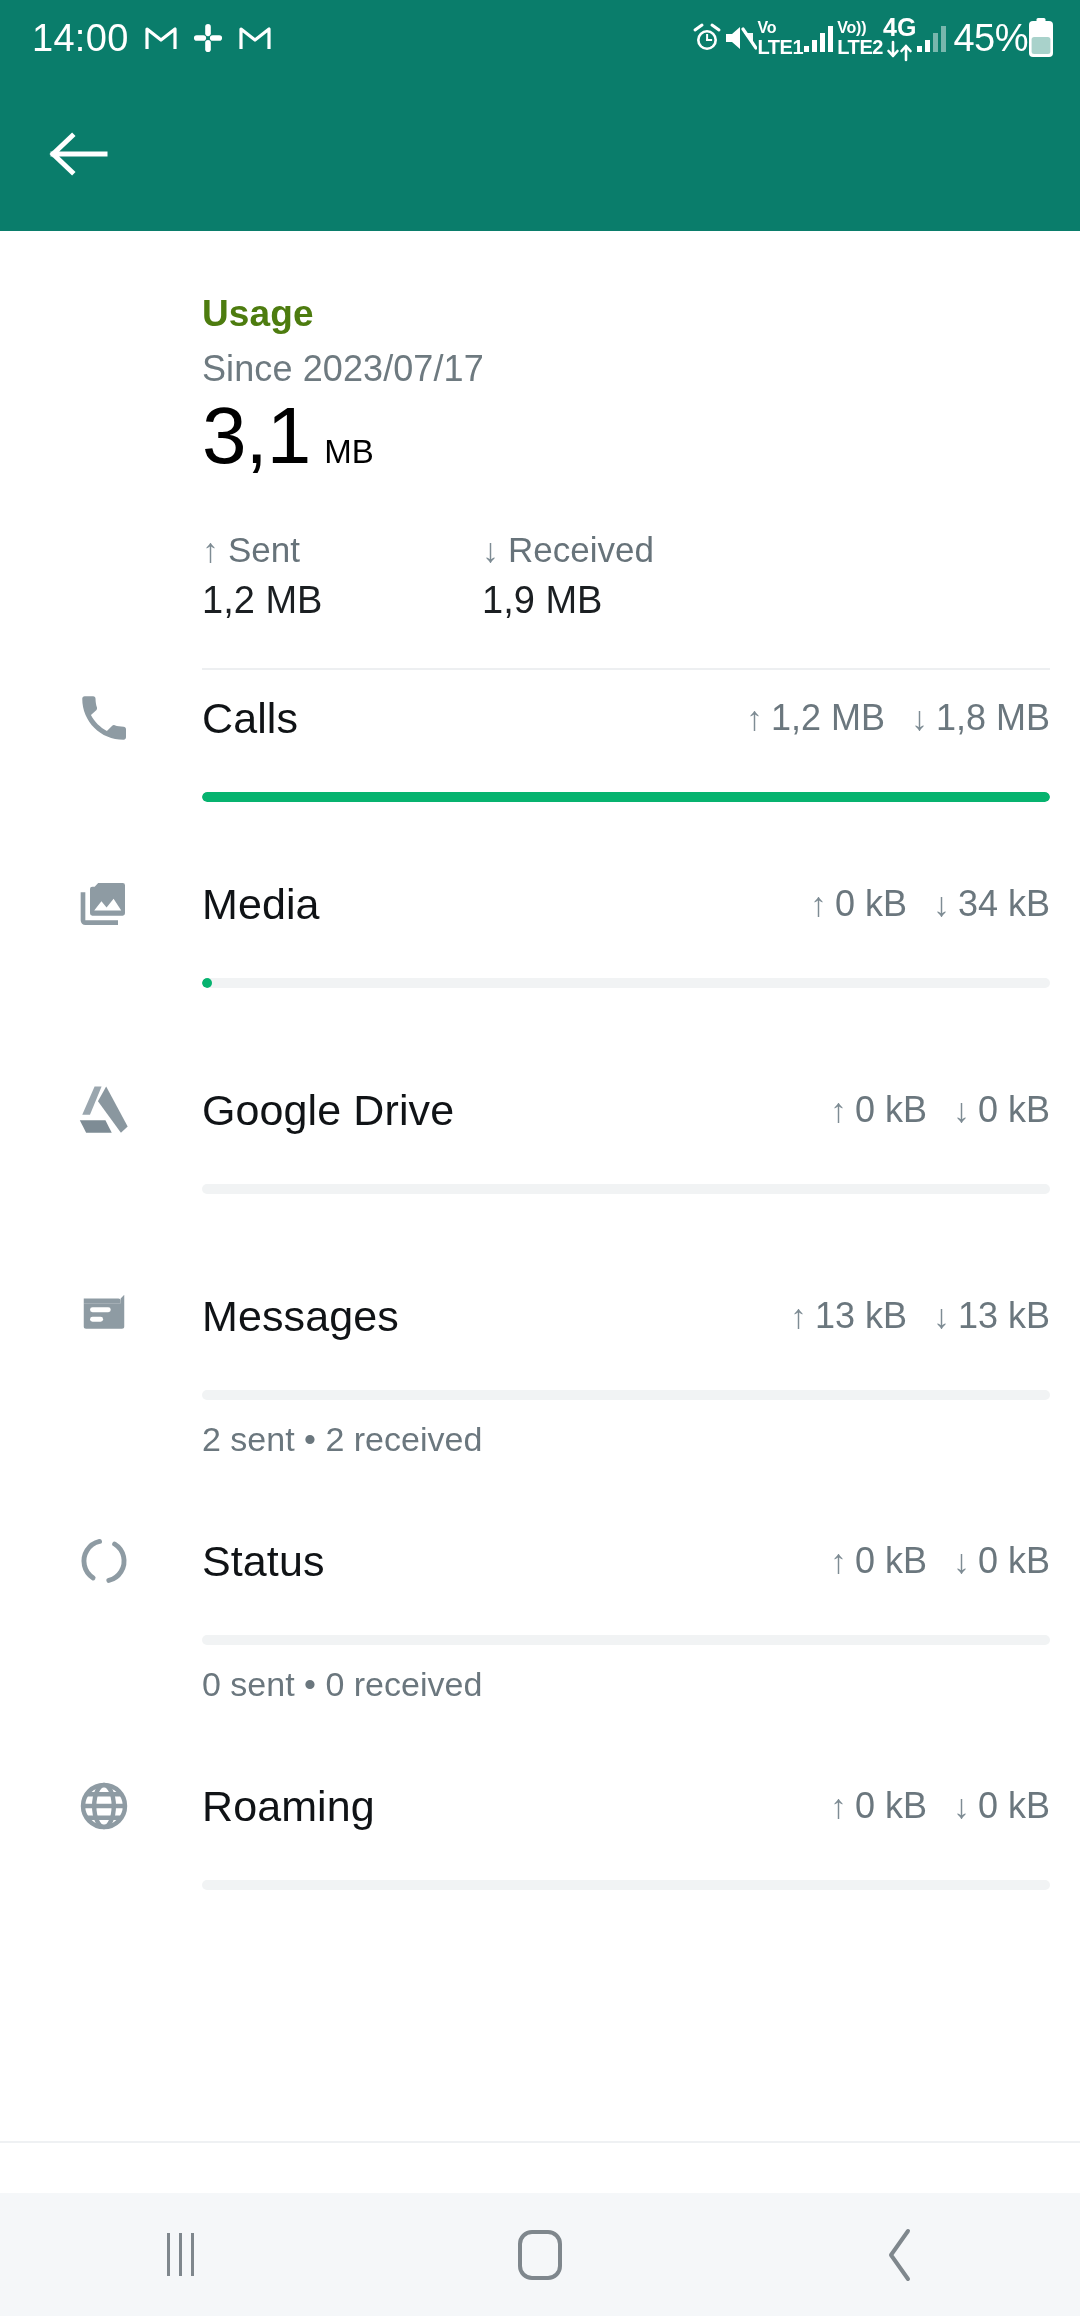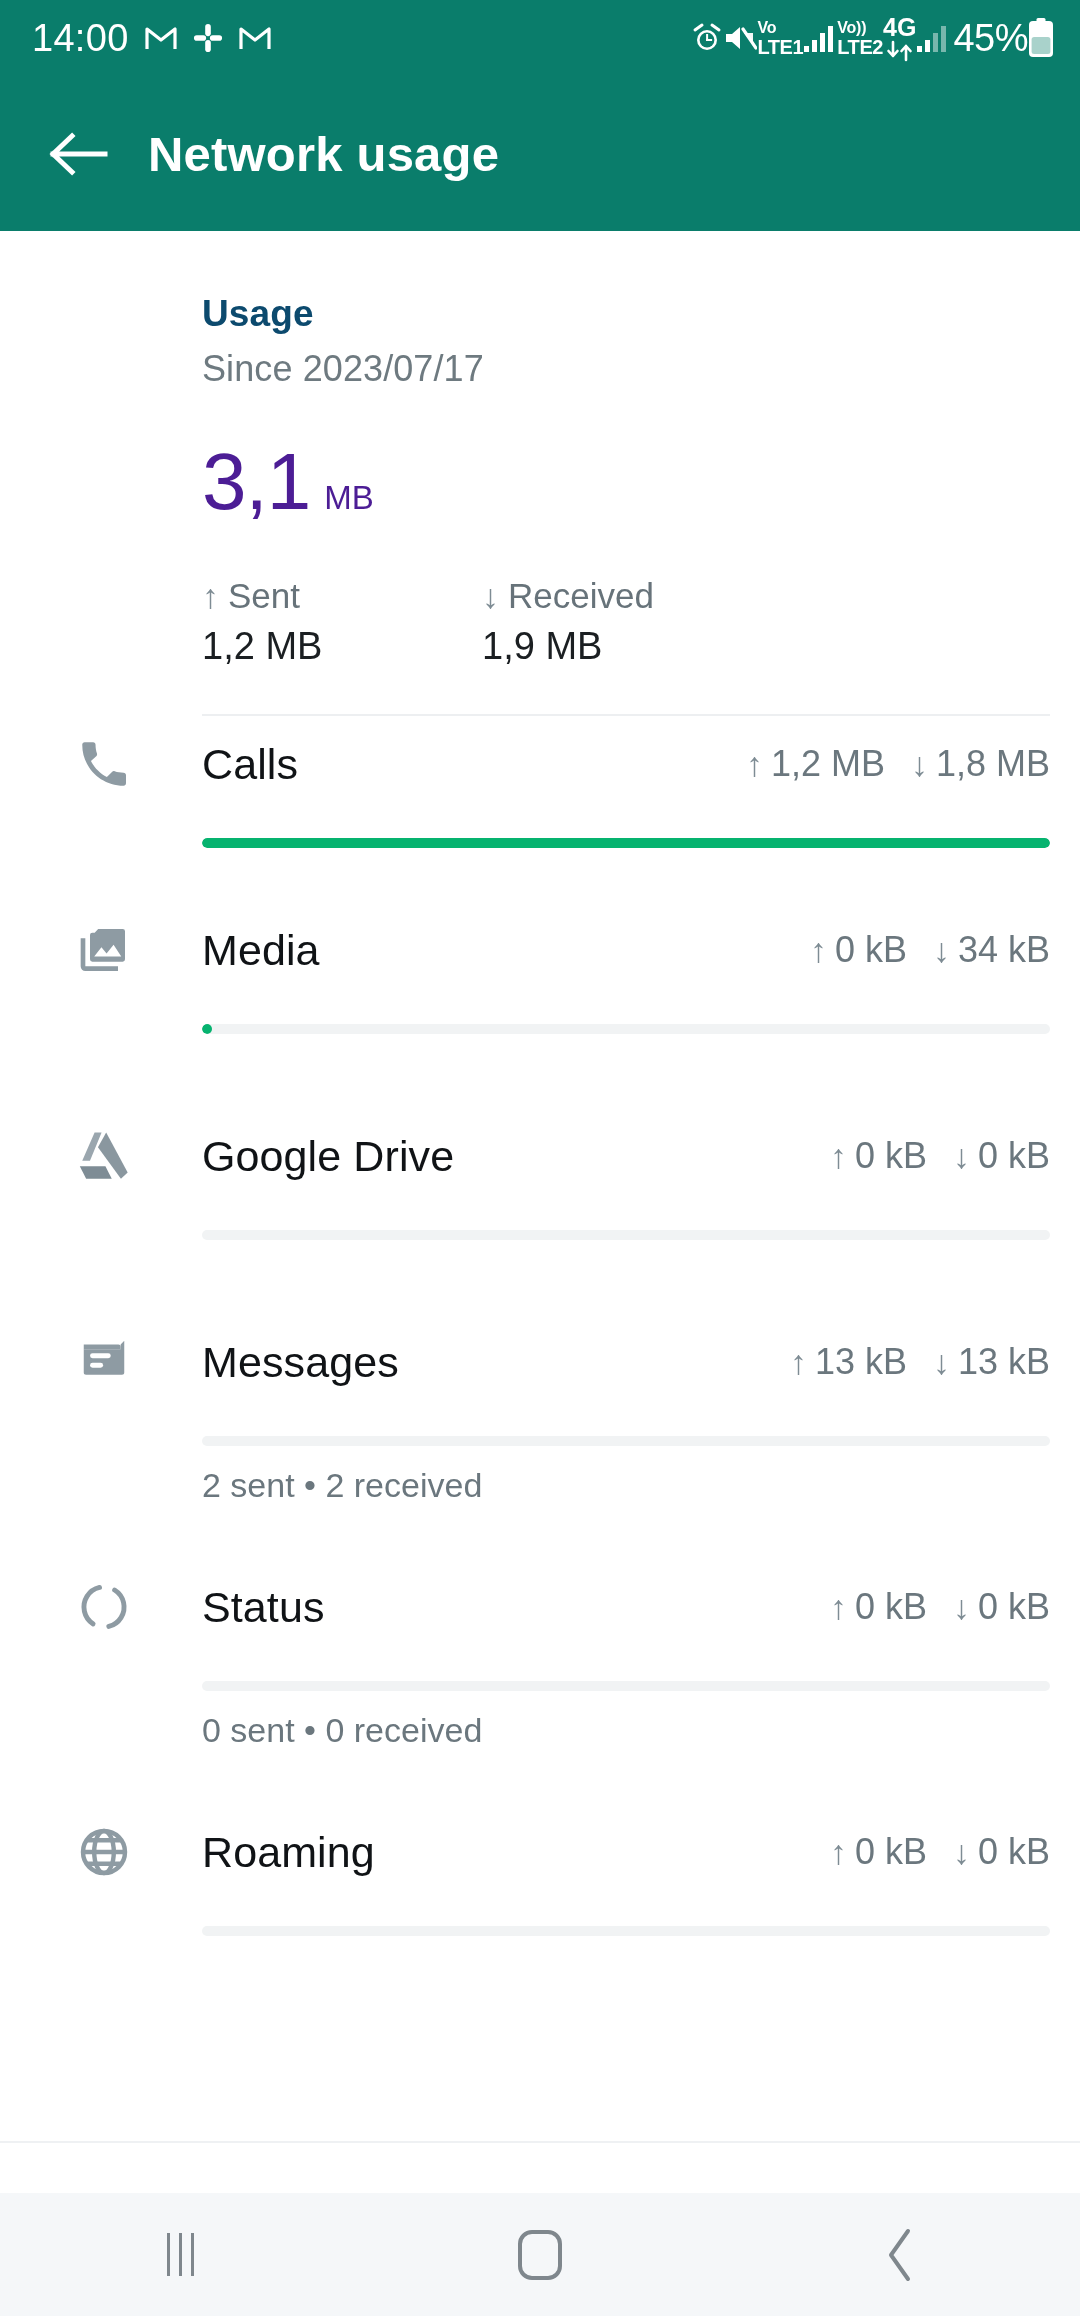--- a/index.html
+++ b/index.html
@@ -64,31 +64,30 @@
   
   .content {
     position: absolute; top: 231px; left: 0;
     width: 1080px; height: 1910px;
     background: #ffffff;
     overflow: hidden;
   }
 
   .usage-header { padding: 62px 0 0 202px; }
   .usage-title {
-    font-size: 37px; font-weight: 700; color: #0c4a6e;
+    font-size: 37px; font-weight: 700; color: #4d7c0f;
     letter-spacing: 0.1px;
   }
   .usage-since {
     font-size: 36px; color: #6E7A80; margin-top: 13px;
     letter-spacing: 0.1px;
   }
   .usage-total {
-    margin-top: 46px;
     display: flex; align-items: baseline;
-    color: #4c1d95;
+    color: #000000;
   }
   .usage-total-num { font-size: 80px; font-weight: 400; letter-spacing: -1px;}
   .usage-total-unit { font-size: 33px; font-weight: 400; margin-left: 14px; }
 
   .sr-row {
     margin-top: 48px;
     display: flex;
   }
   .sr-col { width: 280px; }
   .sr-label {
@@ -261,21 +260,20 @@
       </span>
     </div>
   </div>
 
   <div class="appbar">
     <div class="back-btn">
       <svg width="62" height="50" viewBox="0 0 62 50">
         <path d="M58 25 H6 M6 25 L25 7 M6 25 L25 43" stroke="#ffffff" stroke-width="5" fill="none" stroke-linecap="square" stroke-linejoin="miter"></path>
       </svg>
     </div>
-    <div class="appbar-title">Network usage</div>
   </div>
 
   <div class="content">
 
     <div class="usage-header">
       <div class="usage-title">Usage</div>
       <div class="usage-since">Since 2023/07/17</div>
 
       <div class="usage-total">
         <span class="usage-total-num">3,1</span>

